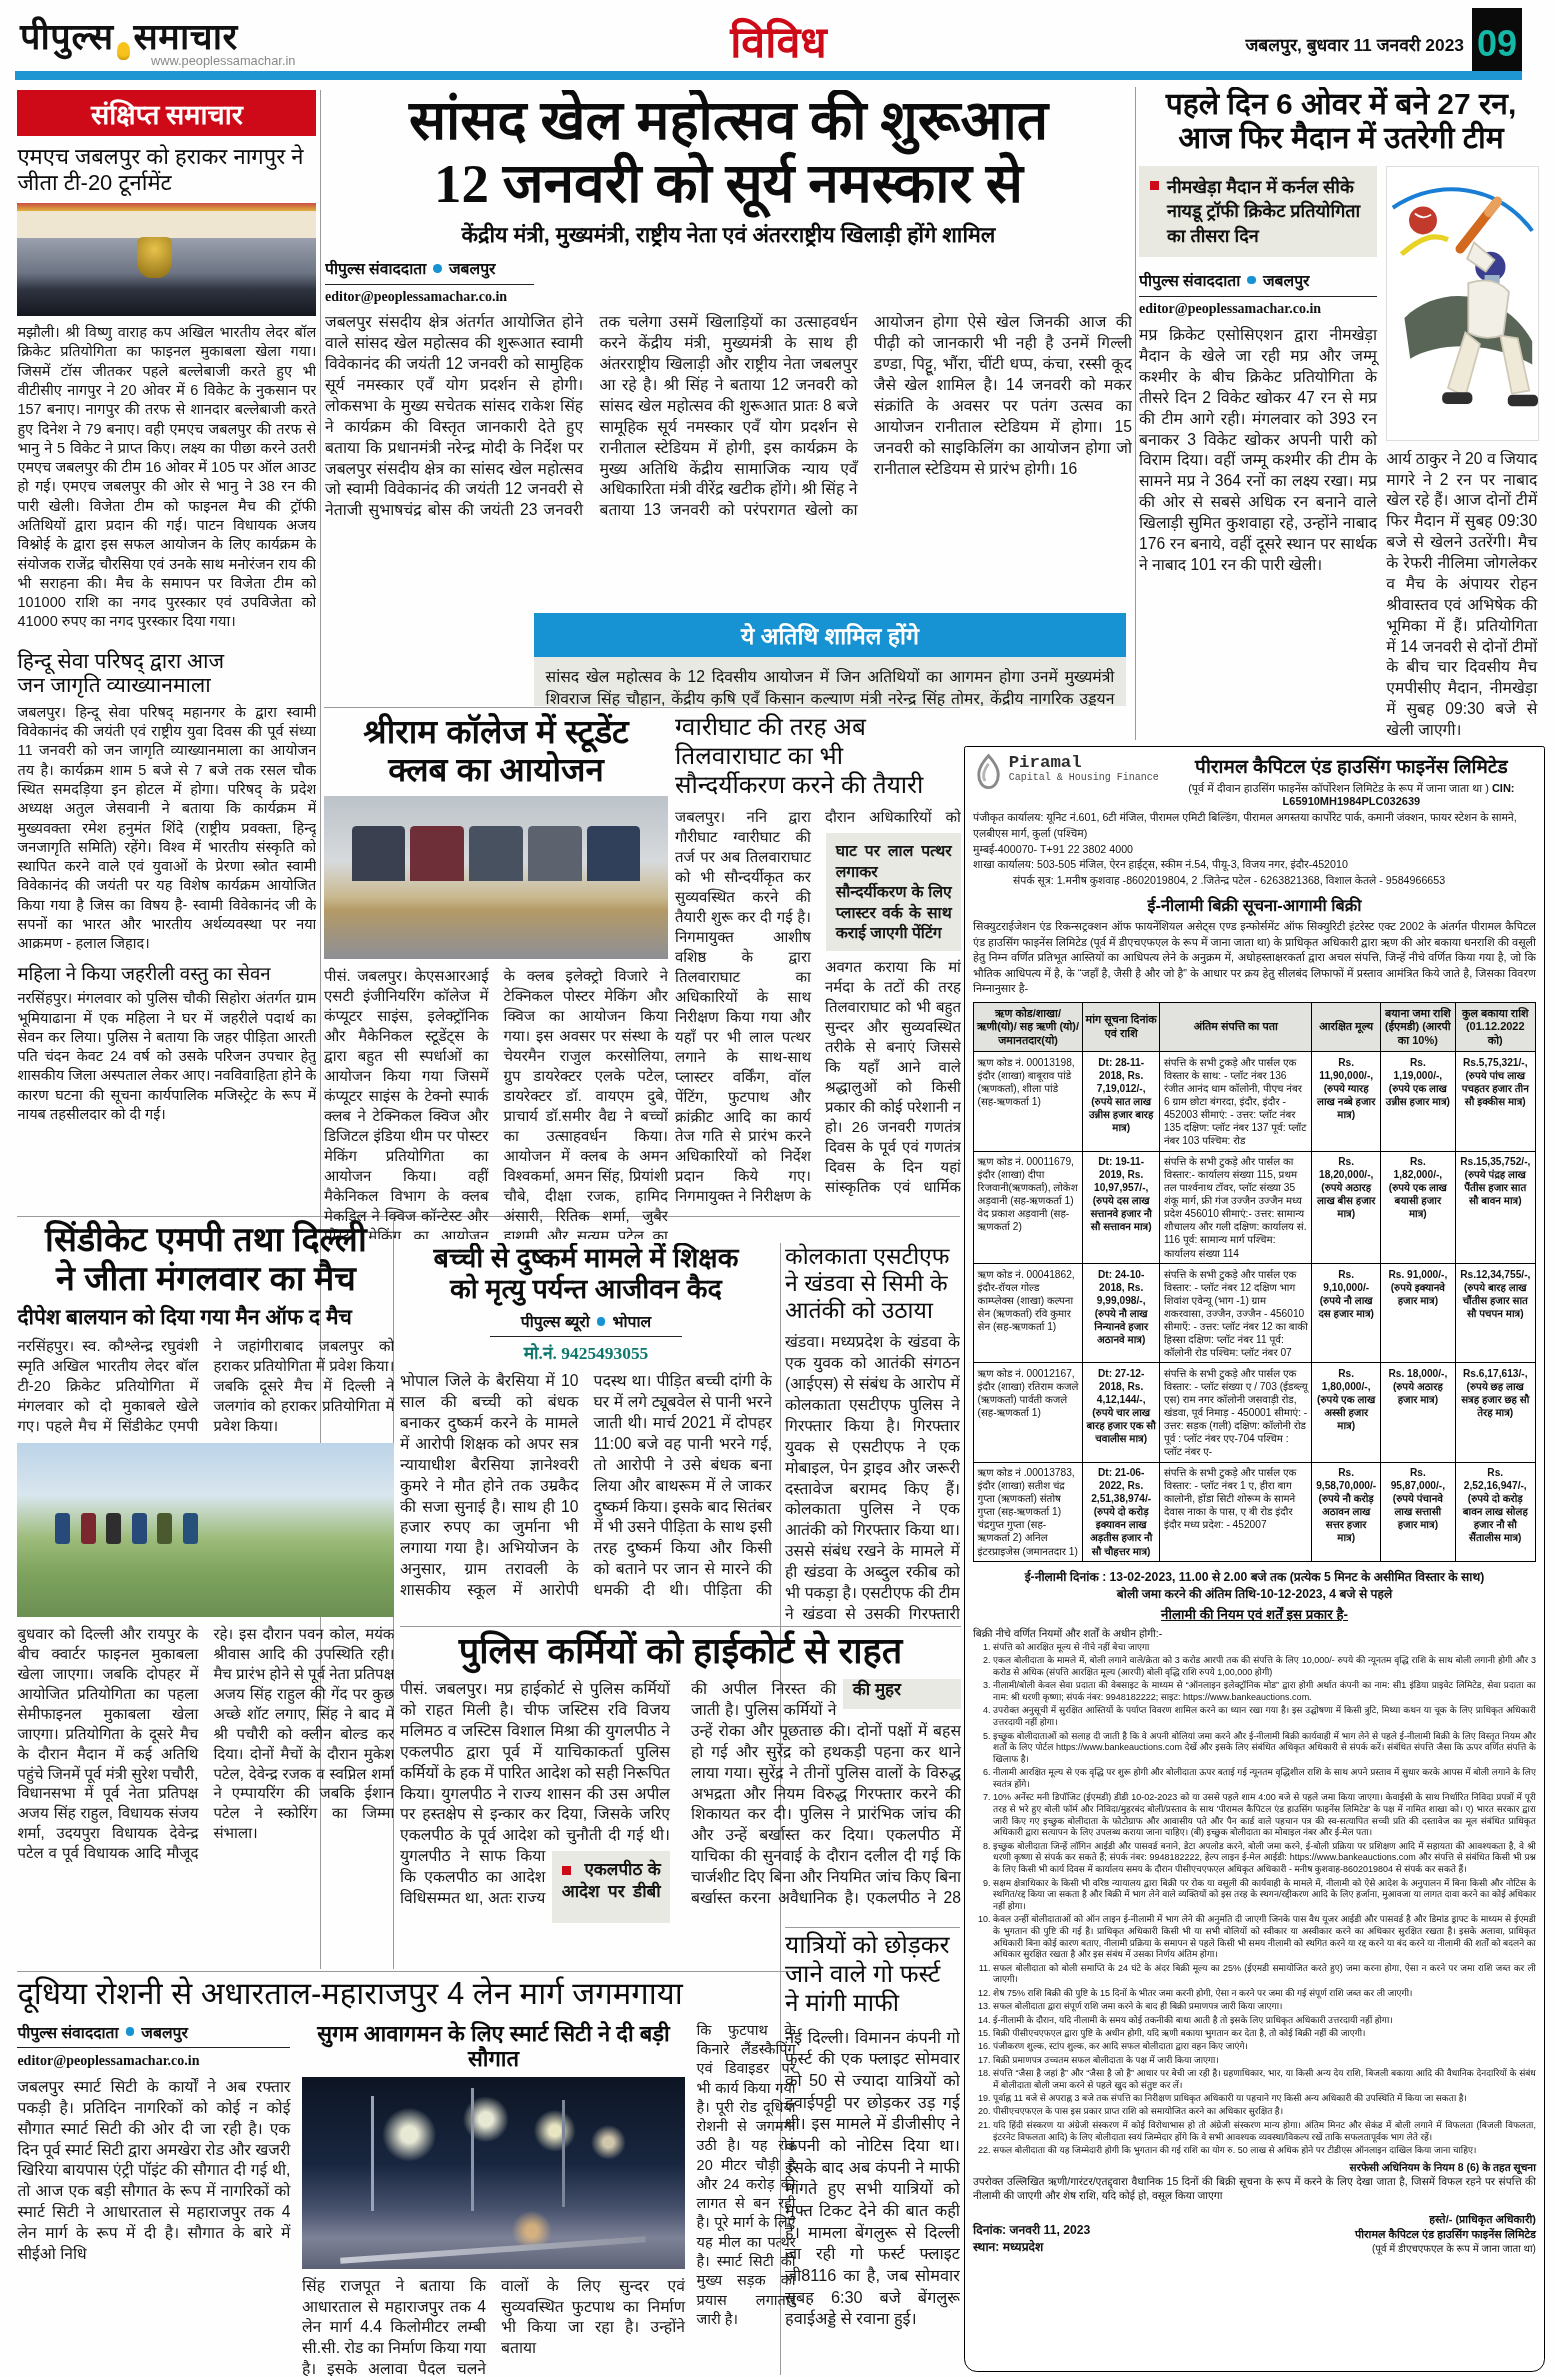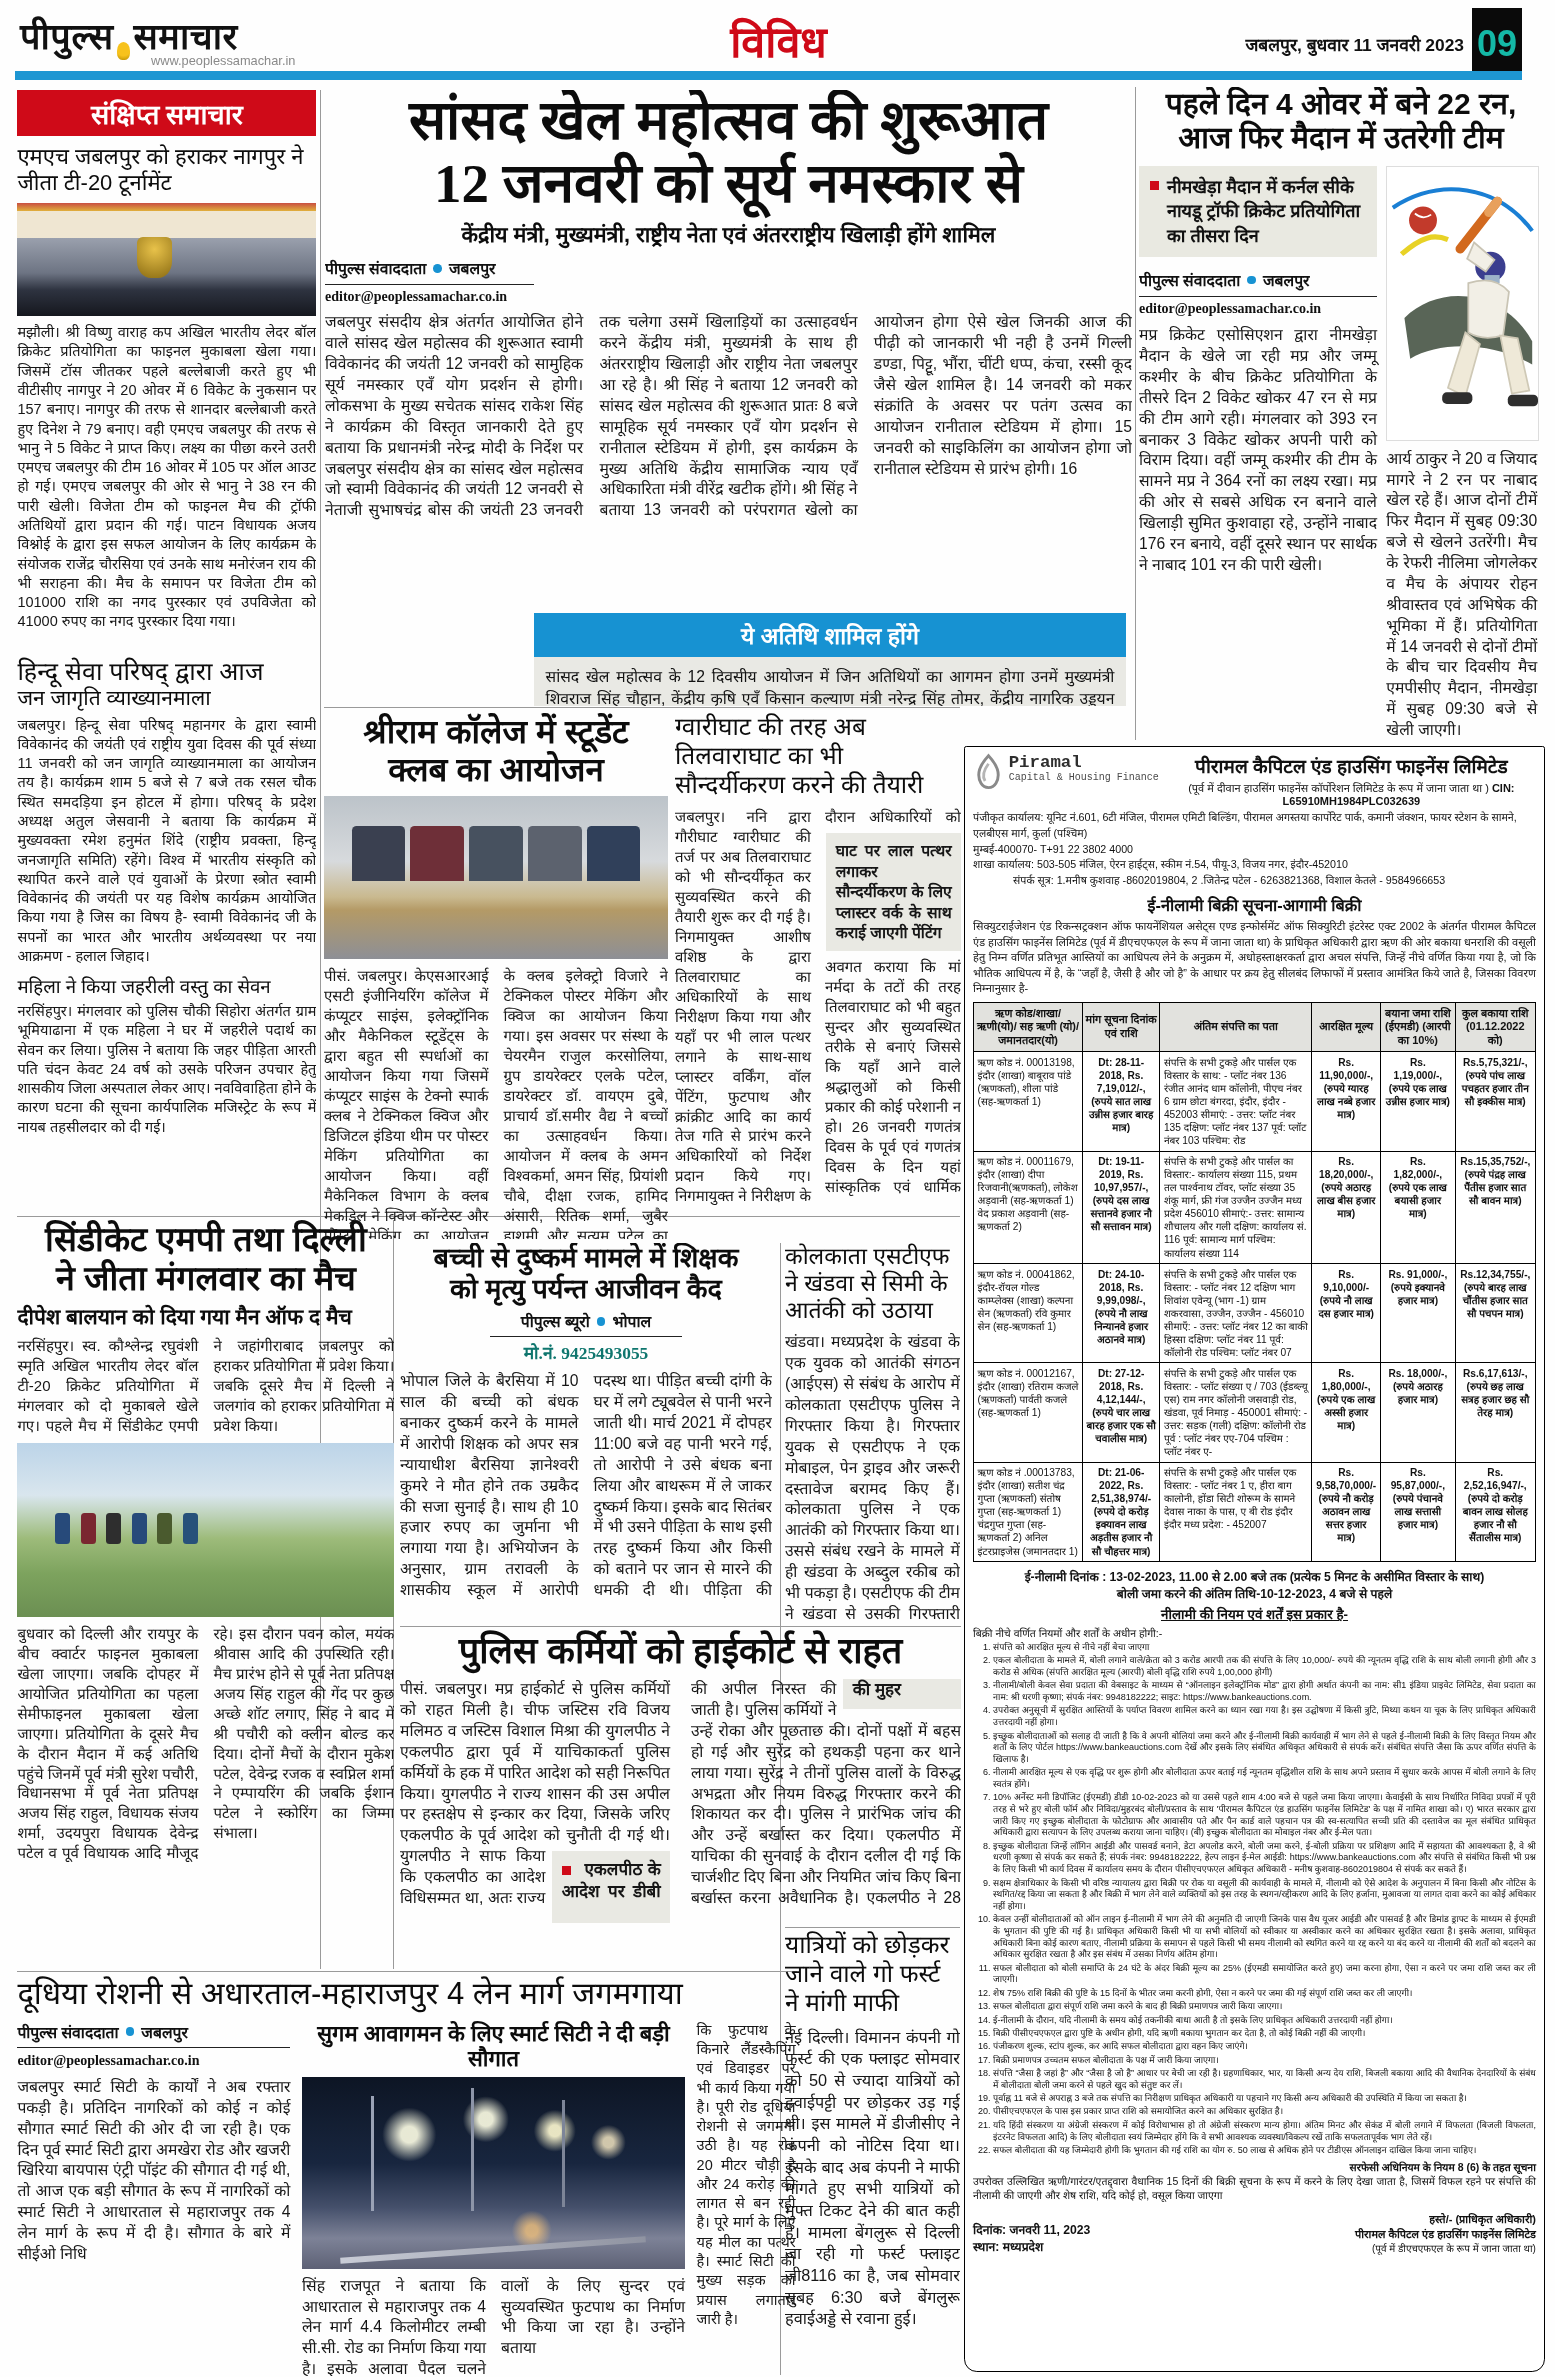--- a/index.html
+++ b/index.html
@@ -65,21 +65,21 @@
 
   <div class="abs" style="left:17.4px;top:90px;width:299px;height:1124px;">
     <div style="background:#cf0a18;color:#fff;font-weight:900;font-size:27px;text-align:center;padding:4.6px 0;font-family:'Liberation Serif','DejaVu Serif',serif;">संक्षिप्त समाचार</div>
     <div class="hl-left" style="font-size:22px;margin-top:8.1px;">एमएच जबलपुर को हराकर नागपुर ने</div>
     <div class="hl-left" style="font-size:22px;">जीता टी-20 टूर्नामेंट</div>
     <div class="photo" style="width:299px;height:113px;margin-top:7px;background:
       linear-gradient(180deg,#c94f42 0,#e0b13c 8.1px,#efe6d2 8.1px,#efe6d2 35px,#9aa0ad 35px,#6d7483 70px,#2e3340 87px,#15171e 113px);">
       <div style="position:absolute;left:40%;top:30%;width:35px;height:41px;background:radial-gradient(circle at 50% 30%,#e8c24a,#8a6b12);border-radius:5.8px 5.8px 40% 40%;"></div>
     </div>
     <div class="body-txt" style="font-size:14.5px;margin-top:7px;">मझौली। श्री विष्णु वाराह कप अखिल भारतीय लेदर बॉल क्रिकेट प्रतियोगिता का फाइनल मुकाबला खेला गया। जिसमें टॉस जीतकर पहले बल्लेबाजी करते हुए भी वीटीसीए नागपुर ने 20 ओवर में 6 विकेट के नुकसान पर 157 बनाए। नागपुर की तरफ से शानदार बल्लेबाजी करते हुए दिनेश ने 79 बनाए। वही एमएच जबलपुर की तरफ से भानु ने 5 विकेट ने प्राप्त किए। लक्ष्य का पीछा करने उतरी एमएच जबलपुर की टीम 16 ओवर में 105 पर ऑल आउट हो गई। एमएच जबलपुर की ओर से भानु ने 38 रन की पारी खेली। विजेता टीम को फाइनल मैच की ट्रॉफी अतिथियों द्वारा प्रदान की गई। पाटन विधायक अजय विश्नोई के द्वारा इस सफल आयोजन के लिए कार्यक्रम के संयोजक राजेंद्र चौरसिया एवं उनके साथ मनोरंजन राय की भी सराहना की। मैच के समापन पर विजेता टीम को 101000 राशि का नगद पुरस्कार एवं उपविजेता को 41000 रुपए का नगद पुरस्कार दिया गया।</div>
-    <div class="hl-left" style="font-size:25px;margin-top:25px;">हिन्दू सेवा परिषद् द्वारा आज</div>
+    <div class="hl-left" style="font-size:21px;margin-top:17px;">हिन्दू सेवा परिषद् द्वारा आज</div>
     <div class="hl-left" style="font-size:21px;">जन जागृति व्याख्यानमाला</div>
     <div class="body-txt" style="font-size:14.5px;margin-top:4.6px;">जबलपुर। हिन्दू सेवा परिषद् महानगर के द्वारा स्वामी विवेकानंद की जयंती एवं राष्ट्रीय युवा दिवस की पूर्व संध्या 11 जनवरी को जन जागृति व्याख्यानमाला का आयोजन तय है। कार्यक्रम शाम 5 बजे से 7 बजे तक रसल चौक स्थित समदड़िया इन होटल में होगा। परिषद् के प्रदेश अध्यक्ष अतुल जेसवानी ने बताया कि कार्यक्रम में मुख्यवक्ता रमेश हनुमंत शिंदे (राष्ट्रीय प्रवक्ता, हिन्दू जनजागृति समिति) रहेंगे। विश्व में भारतीय संस्कृति को स्थापित करने वाले एवं युवाओं के प्रेरणा स्त्रोत स्वामी विवेकानंद की जयंती पर यह विशेष कार्यक्रम आयोजित किया गया है जिस का विषय है- स्वामी विवेकानंद जी के सपनों का भारत और भारतीय अर्थव्यवस्था पर नया आक्रमण - हलाल जिहाद।</div>
     <div class="hl-left" style="font-size:18.6px;margin-top:9.3px;">महिला ने किया जहरीली वस्तु का सेवन</div>
     <div class="body-txt" style="font-size:14.5px;margin-top:4.6px;">नरसिंहपुर। मंगलवार को पुलिस चौकी सिहोरा अंतर्गत ग्राम भूमियाढाना में एक महिला ने घर में जहरीले पदार्थ का सेवन कर लिया। पुलिस ने बताया कि जहर पीड़िता आरती पति चंदन केवट 24 वर्ष को उसके परिजन उपचार हेतु शासकीय जिला अस्पताल लेकर आए। नवविवाहिता होने के कारण घटना की सूचना कार्यपालिक मजिस्ट्रेट के रूप में नायब तहसीलदार को दी गई।</div>
   </div>
 
   <div class="abs" style="left:325px;top:90px;width:807px;height:616px;">
     <div class="hl" style="font-size:55px;font-family:'Liberation Serif','DejaVu Serif',serif;">सांसद खेल महोत्सव की शुरूआत</div>
     <div class="hl" style="font-size:55px;font-family:'Liberation Serif','DejaVu Serif',serif;">12 जनवरी को सूर्य नमस्कार से</div>
     <div class="hl" style="font-size:21.5px;margin-top:8.1px;">केंद्रीय मंत्री, मुख्यमंत्री, राष्ट्रीय नेता एवं अंतरराष्ट्रीय खिलाड़ी होंगे शामिल</div>
@@ -94,21 +94,21 @@
       </div>
     </div>
     <div class="body-txt mc3" style="font-size:15.7px;margin-top:7px;height:290px;">जबलपुर संसदीय क्षेत्र अंतर्गत आयोजित होने वाले सांसद खेल महोत्सव की शुरूआत स्वामी विवेकानंद की जयंती 12 जनवरी को सामुहिक सूर्य नमस्कार एवँ योग प्रदर्शन से होगी। लोकसभा के मुख्य सचेतक सांसद राकेश सिंह ने कार्यक्रम की विस्तृत जानकारी देते हुए बताया कि प्रधानमंत्री नरेन्द्र मोदी के निर्देश पर जबलपुर संसदीय क्षेत्र का सांसद खेल महोत्सव जो स्वामी विवेकानंद की जयंती 12 जनवरी से नेताजी सुभाषचंद्र बोस की जयंती 23 जनवरी तक चलेगा उसमें खिलाड़ियों का उत्साहवर्धन करने केंद्रीय मंत्री, मुख्यमंत्री के साथ ही अंतरराष्ट्रीय खिलाड़ी और राष्ट्रीय नेता जबलपुर आ रहे है। श्री सिंह ने बताया 12 जनवरी को सांसद खेल महोत्सव की शुरूआत प्रातः 8 बजे सामूहिक सूर्य नमस्कार एवँ योग प्रदर्शन से रानीताल स्टेडियम में होगी, इस कार्यक्रम के मुख्य अतिथि केंद्रीय सामाजिक न्याय एवँ अधिकारिता मंत्री वीरेंद्र खटीक होंगे। श्री सिंह ने बताया 13 जनवरी को परंपरागत खेलो का आयोजन होगा ऐसे खेल जिनकी आज की पीढ़ी को जानकारी भी नही है उनमें गिल्ली डण्डा, पिट्टू, भौंरा, चींटी धप्प, कंचा, रस्सी कूद जैसे खेल शामिल है। 14 जनवरी को मकर संक्रांति के अवसर पर पतंग उत्सव का आयोजन रानीताल स्टेडियम में होगा। 15 जनवरी को साइकिलिंग का आयोजन होगा जो रानीताल स्टेडियम से प्रारंभ होगी। 16</div>
     <div style="margin-left:209px;margin-top:10.5px;width:592px;">
       <div class="guest-title">ये अतिथि शामिल होंगे</div>
       <div class="guest-body">सांसद खेल महोत्सव के 12 दिवसीय आयोजन में जिन अतिथियों का आगमन होगा उनमें मुख्यमंत्री शिवराज सिंह चौहान, केंद्रीय कृषि एवँ किसान कल्याण मंत्री नरेन्द्र सिंह तोमर, केंद्रीय नागरिक उड्डयन मंत्री ज्योतिरादित्य सिंधिया, केंद्रीय युवा कार्यक्रम एवँ खेल मंत्री अनुराग ठाकुर, भाजपा प्रदेश अध्यक्ष सांसद वीडी शर्मा, केंद्रीय संस्कृति मंत्री अर्जुनराम मेघवाल, केंद्रीय इस्पात राज्य मंत्री फग्गनसिंह कुलस्ते, केंद्रीय सड़क परिवहन एवँ राजमार्ग राज्यमंत्री जनरल वीके सिंह, क्रीड़ाभारती के राष्ट्रीय संगठन मंत्री प्रसाद महनकर, युवा मोर्चा के राष्ट्रीय अध्यक्ष सांसद तेजस्वी सूर्या, फिल्म अभिनेता एवँ सांसद रविकिशन, अंतरराष्ट्रीय कुश्ती खिलाड़ी बबीता फोगाट एवँ मलखंब के द्रोणाचार्य अवार्डी खिलाड़ी योगेश मालवीय खिलाड़ियों का उत्साहवर्धन करने जबलपुर आएंगे।</div>
     </div>
   </div>
 
   <div class="abs" style="left:1139px;top:87px;width:404px;height:655px;">
-    <div class="hl" style="font-size:30px;">पहले दिन 4 ओवर में बने 22 रन,</div>
+    <div class="hl" style="font-size:30px;">पहले दिन 6 ओवर में बने 27 रन,</div>
     <div class="hl" style="font-size:30px;">आज फिर मैदान में उतरेगी टीम</div>
     <div style="display:flex;margin-top:10.5px;gap:9.3px;">
       <div style="width:238px;flex:none;">
         <div style="background:#e9e9e1;padding:9.3px 10.5px;display:flex;">
           <span class="sq"></span>
           <span style="font-size:18px;font-weight:800;line-height:1.35;">नीमखेड़ा मैदान में कर्नल सीके नायडू ट्रॉफी क्रिकेट प्रतियोगिता का तीसरा दिन</span>
         </div>
         <div class="byline" style="margin-top:11.6px;">
           <span>पीपुल्स संवाददाता</span>
           <span class="dot"></span>

